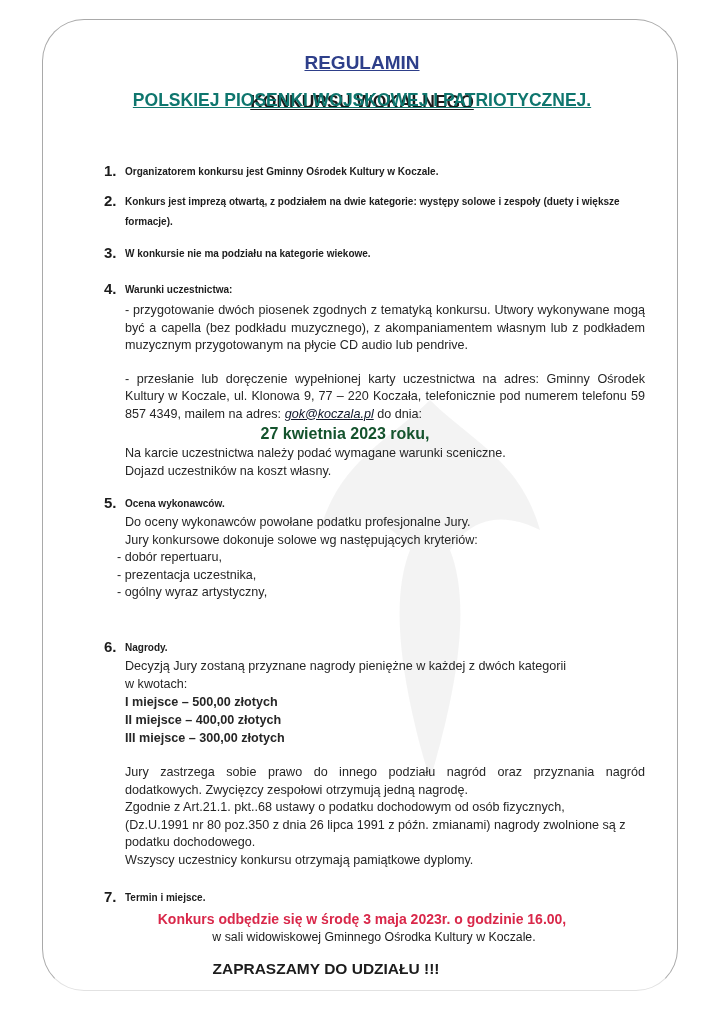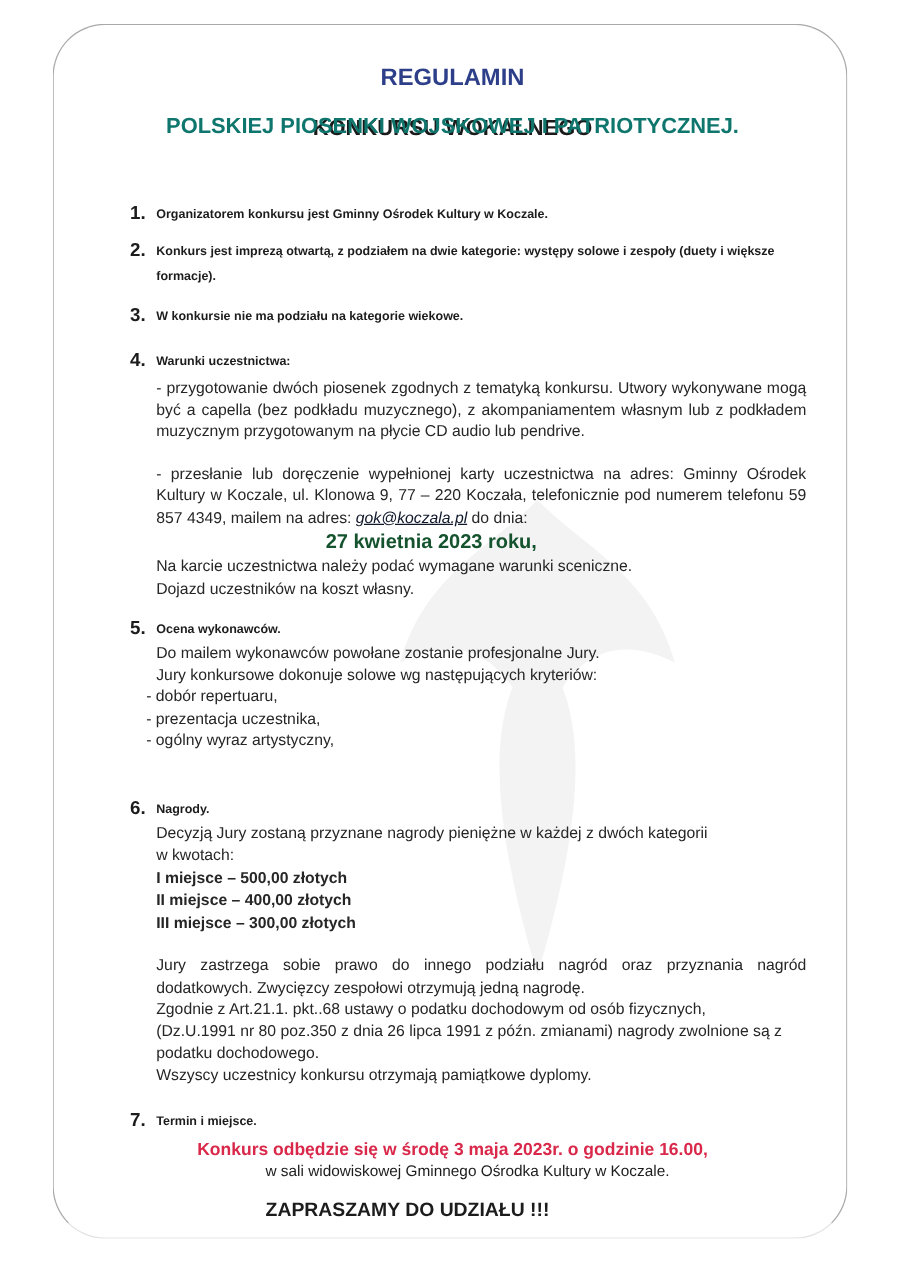--- a/index.html
+++ b/index.html
@@ -3,21 +3,21 @@
 <meta charset="utf-8">
 <style>
   html, body { margin: 0; padding: 0; background: #ffffff; }
   body { width: 724px; height: 1024px; position: relative; overflow: hidden;
          font-family: "Liberation Sans", sans-serif; color: #1c1c1c; }
   .frame { position: absolute; left: 42px; top: 19px; width: 636px; height: 972px;
            border: 1.5px solid #a9a9a9; border-radius: 42px; box-sizing: border-box;
            border-bottom-color: #e2e2e2; }
   .watermark { position: absolute; left: 300px; top: 380px; width: 260px; height: 420px;
                opacity: 0.06; }
-  .title { position: absolute; left: 0; width: 724px; text-align: center; font-weight: bold; }
+  .title { position: absolute; left: 0; width: 724px; text-align: center; font-weight: bold; text-decoration: underline; }
   .t1 { top: 52px; font-size: 19px; color: #2e3f8a; }
   .t2 { top: 92px; font-size: 17.5px; color: #1a1a1a; }
   .t3 { top: 90px; font-size: 17.5px; color: #0f766e; }
 
   .item { position: absolute; left: 104px; width: 540px; }
   .num { position: absolute; left: 0; top: 0; font-weight: bold; font-size: 15px; }
   .head { margin-left: 21px; font-weight: bold; font-size: 10px; line-height: 20px; }
   .body { margin-left: 21px; font-size: 12.6px; line-height: 17.5px; color: #262626; }
   .justify { text-align: justify; }
   .bullets { margin-left: 13px; font-size: 12.6px; line-height: 17.5px; color: #262626; }
@@ -67,21 +67,21 @@
     <span>- przesłanie lub doręczenie wypełnionej karty uczestnictwa na adres: Gminny Ośrodek Kultury w Koczale, ul. Klonowa 9, 77 – 220 Koczała, telefonicznie pod numerem telefonu 59 857 4349, mailem na adres: </span><span class="email">gok@koczala.pl</span><span> do dnia:</span>
   </div>
   <div class="red-big" style="width:440px;">27 kwietnia 2023 roku,</div>
   <div class="body">Na karcie uczestnictwa należy podać wymagane warunki sceniczne.</div>
   <div class="body">Dojazd uczestników na koszt własny.</div>
 </div>
 
 <div class="item" style="top:494px;">
   <span class="num">5.</span>
   <div class="head">Ocena wykonawców.</div>
-  <div class="body">Do mailem wykonawców powołane zostanie profesjonalne Jury.</div>
+  <div class="body">Do oceny wykonawców powołane podatku profesjonalne Jury.</div>
   <div class="body">Jury konkursowe dokonuje solowe wg następujących kryteriów:</div>
   <div class="bullets">
     <div>- dobór repertuaru,</div>
     <div>- prezentacja uczestnika,</div>
     <div>- ogólny wyraz artystyczny,</div>
   </div>
 </div>
 
 <div class="item" style="top:638px;">
   <span class="num">6.</span>

